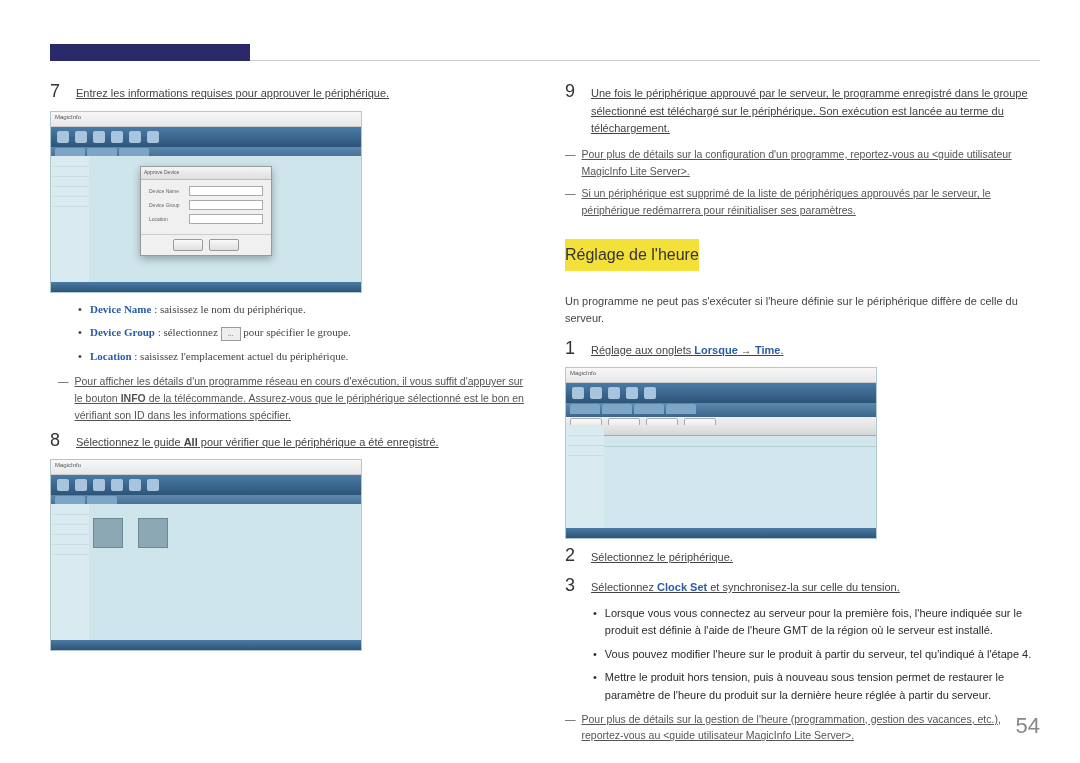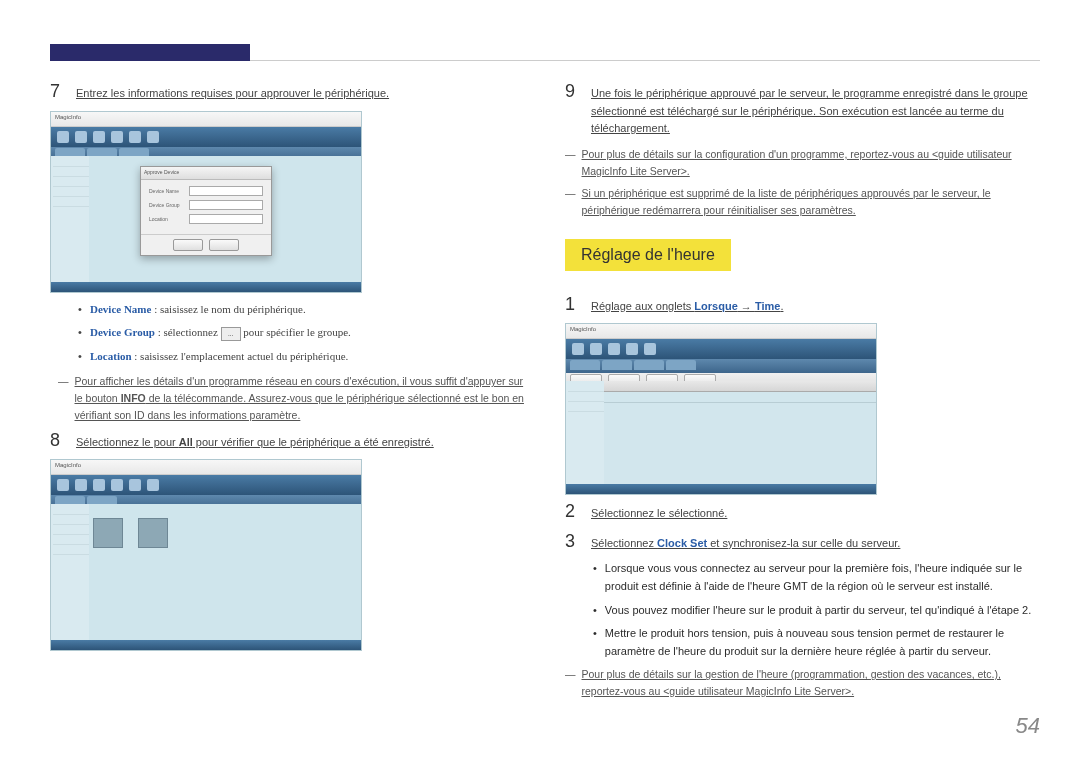--- a/index.html
+++ b/index.html
@@ -284,22 +284,22 @@
     text-decoration: underline;
   }
   .em-dash.indent {
     margin-left: 0;
   }
   .section-title {
     display: inline-block;
     background: #f3e13a;
     color: #333;
     font-size: 16px;
-    padding: 3px 16px;
-    margin: 14px 0 23px 0;
+    padding: 3px 0;
+    margin: 14px 0 16px 0;
     font-weight: 400;
   }
   .sub-para {
     color: #444;
     margin: 6px 0 10px 0;
   }
   .bullet-actual {
     margin: 6px 0 6px 28px;
     display: flex;
     gap: 8px;
@@ -307,21 +307,20 @@
   .bullet-actual .dot {
     flex-shrink: 0;
   }
   .page-num {
     position: absolute;
     bottom: 20px;
     right: 40px;
     font-size: 22px;
     color: #888;
     font-weight: 300;
-    font-style: italic;
   }
 </style>
 </head>
 <body>
 
 <div class="page">
 
   <div class="header-rule">
     <div class="header-block"></div>
   </div>
@@ -392,26 +391,26 @@
           <div class="txt"><span class="blue">Device Group</span><span> : sélectionnez </span><span class="small-btn">...</span><span> pour spécifier le groupe.</span></div>
         </div>
         <div class="bullet-item">
           <div class="dash">•</div>
           <div class="txt"><span class="blue">Location</span><span> : saisissez l'emplacement actuel du périphérique.</span></div>
         </div>
       </div>
 
       <div class="em-dash">
         <div class="mark">―</div>
-        <div class="txt"><span>Pour afficher les détails d'un programme réseau en cours d'exécution, il vous suffit d'appuyer sur le bouton </span><b>INFO</b><span> de la télécommande. Assurez-vous que le périphérique sélectionné est le bon en vérifiant son ID dans les informations paramètre.</span></div>
+        <div class="txt"><span>Pour afficher les détails d'un programme réseau en cours d'exécution, il vous suffit d'appuyer sur le bouton </span><b>INFO</b><span> de la télécommande. Assurez-vous que le périphérique sélectionné est le bon en vérifiant son ID dans les informations spécifier.</span></div>
       </div>
 
       <div class="step">
         <div class="num">8</div>
-        <div class="txt"><span>Sélectionnez le pour </span><b>All</b><span> pour vérifier que le périphérique a été enregistré.</span></div>
+        <div class="txt"><span>Sélectionnez le guide </span><b>All</b><span> pour vérifier que le périphérique a été enregistré.</span></div>
       </div>
 
       <div class="screenshot" style="height:190px">
         <div class="ss-titlebar">MagicInfo</div>
         <div class="ss-toolbar">
           <div class="icon"></div>
           <div class="icon"></div>
           <div class="icon"></div>
           <div class="icon"></div>
           <div class="icon"></div>
@@ -448,20 +447,21 @@
       <div class="em-dash indent">
         <div class="mark">―</div>
         <div class="txt">Pour plus de détails sur la configuration d'un programme, reportez-vous au &lt;guide utilisateur MagicInfo Lite Server&gt;.</div>
       </div>
       <div class="em-dash indent">
         <div class="mark">―</div>
         <div class="txt">Si un périphérique est supprimé de la liste de périphériques approuvés par le serveur, le périphérique redémarrera pour réinitialiser ses paramètres.</div>
       </div>
 
       <div class="section-title">Réglage de l'heure</div>
+      <div class="sub-para">Un programme ne peut pas s'exécuter si l'heure définie sur le périphérique diffère de celle du serveur.</div>
 
       <div class="step">
         <div class="num">1</div>
         <div class="txt"><span>Réglage aux onglets </span><span class="blue">Lorsque</span><span> → </span><span class="blue">Time</span><span>.</span></div>
       </div>
 
       
       <div class="screenshot" style="height:170px">
         <div class="ss-titlebar">MagicInfo</div>
         <div class="ss-toolbar">
@@ -490,35 +490,35 @@
         </div>
         <div class="ss3-list">
           <div class="ss3-listhead"></div>
           <div class="ss3-row"></div>
         </div>
         <div class="ss-status"></div>
       </div>
 
       <div class="step">
         <div class="num">2</div>
-        <div class="txt">Sélectionnez le sélectionné.</div>
+        <div class="txt">Sélectionnez le périphérique.</div>
       </div>
 
       <div class="step">
         <div class="num">3</div>
-        <div class="txt"><span>Sélectionnez </span><span class="blue">Clock Set</span><span> et synchronisez-la sur celle du serveur.</span></div>
+        <div class="txt"><span>Sélectionnez </span><span class="blue">Clock Set</span><span> et synchronisez-la sur celle du tension.</span></div>
       </div>
 
       <div class="bullet-actual">
         <div class="dot">•</div>
         <div>Lorsque vous vous connectez au serveur pour la première fois, l'heure indiquée sur le produit est définie à l'aide de l'heure GMT de la région où le serveur est installé.</div>
       </div>
       <div class="bullet-actual">
         <div class="dot">•</div>
-        <div>Vous pouvez modifier l'heure sur le produit à partir du serveur, tel qu'indiqué à l'étape 2.</div>
+        <div>Vous pouvez modifier l'heure sur le produit à partir du serveur, tel qu'indiqué à l'étape 4.</div>
       </div>
       <div class="bullet-actual">
         <div class="dot">•</div>
         <div>Mettre le produit hors tension, puis à nouveau sous tension permet de restaurer le paramètre de l'heure du produit sur la dernière heure réglée à partir du serveur.</div>
       </div>
 
       <div class="em-dash indent">
         <div class="mark">―</div>
         <div class="txt">Pour plus de détails sur la gestion de l'heure (programmation, gestion des vacances, etc.), reportez-vous au &lt;guide utilisateur MagicInfo Lite Server&gt;.</div>
       </div>

